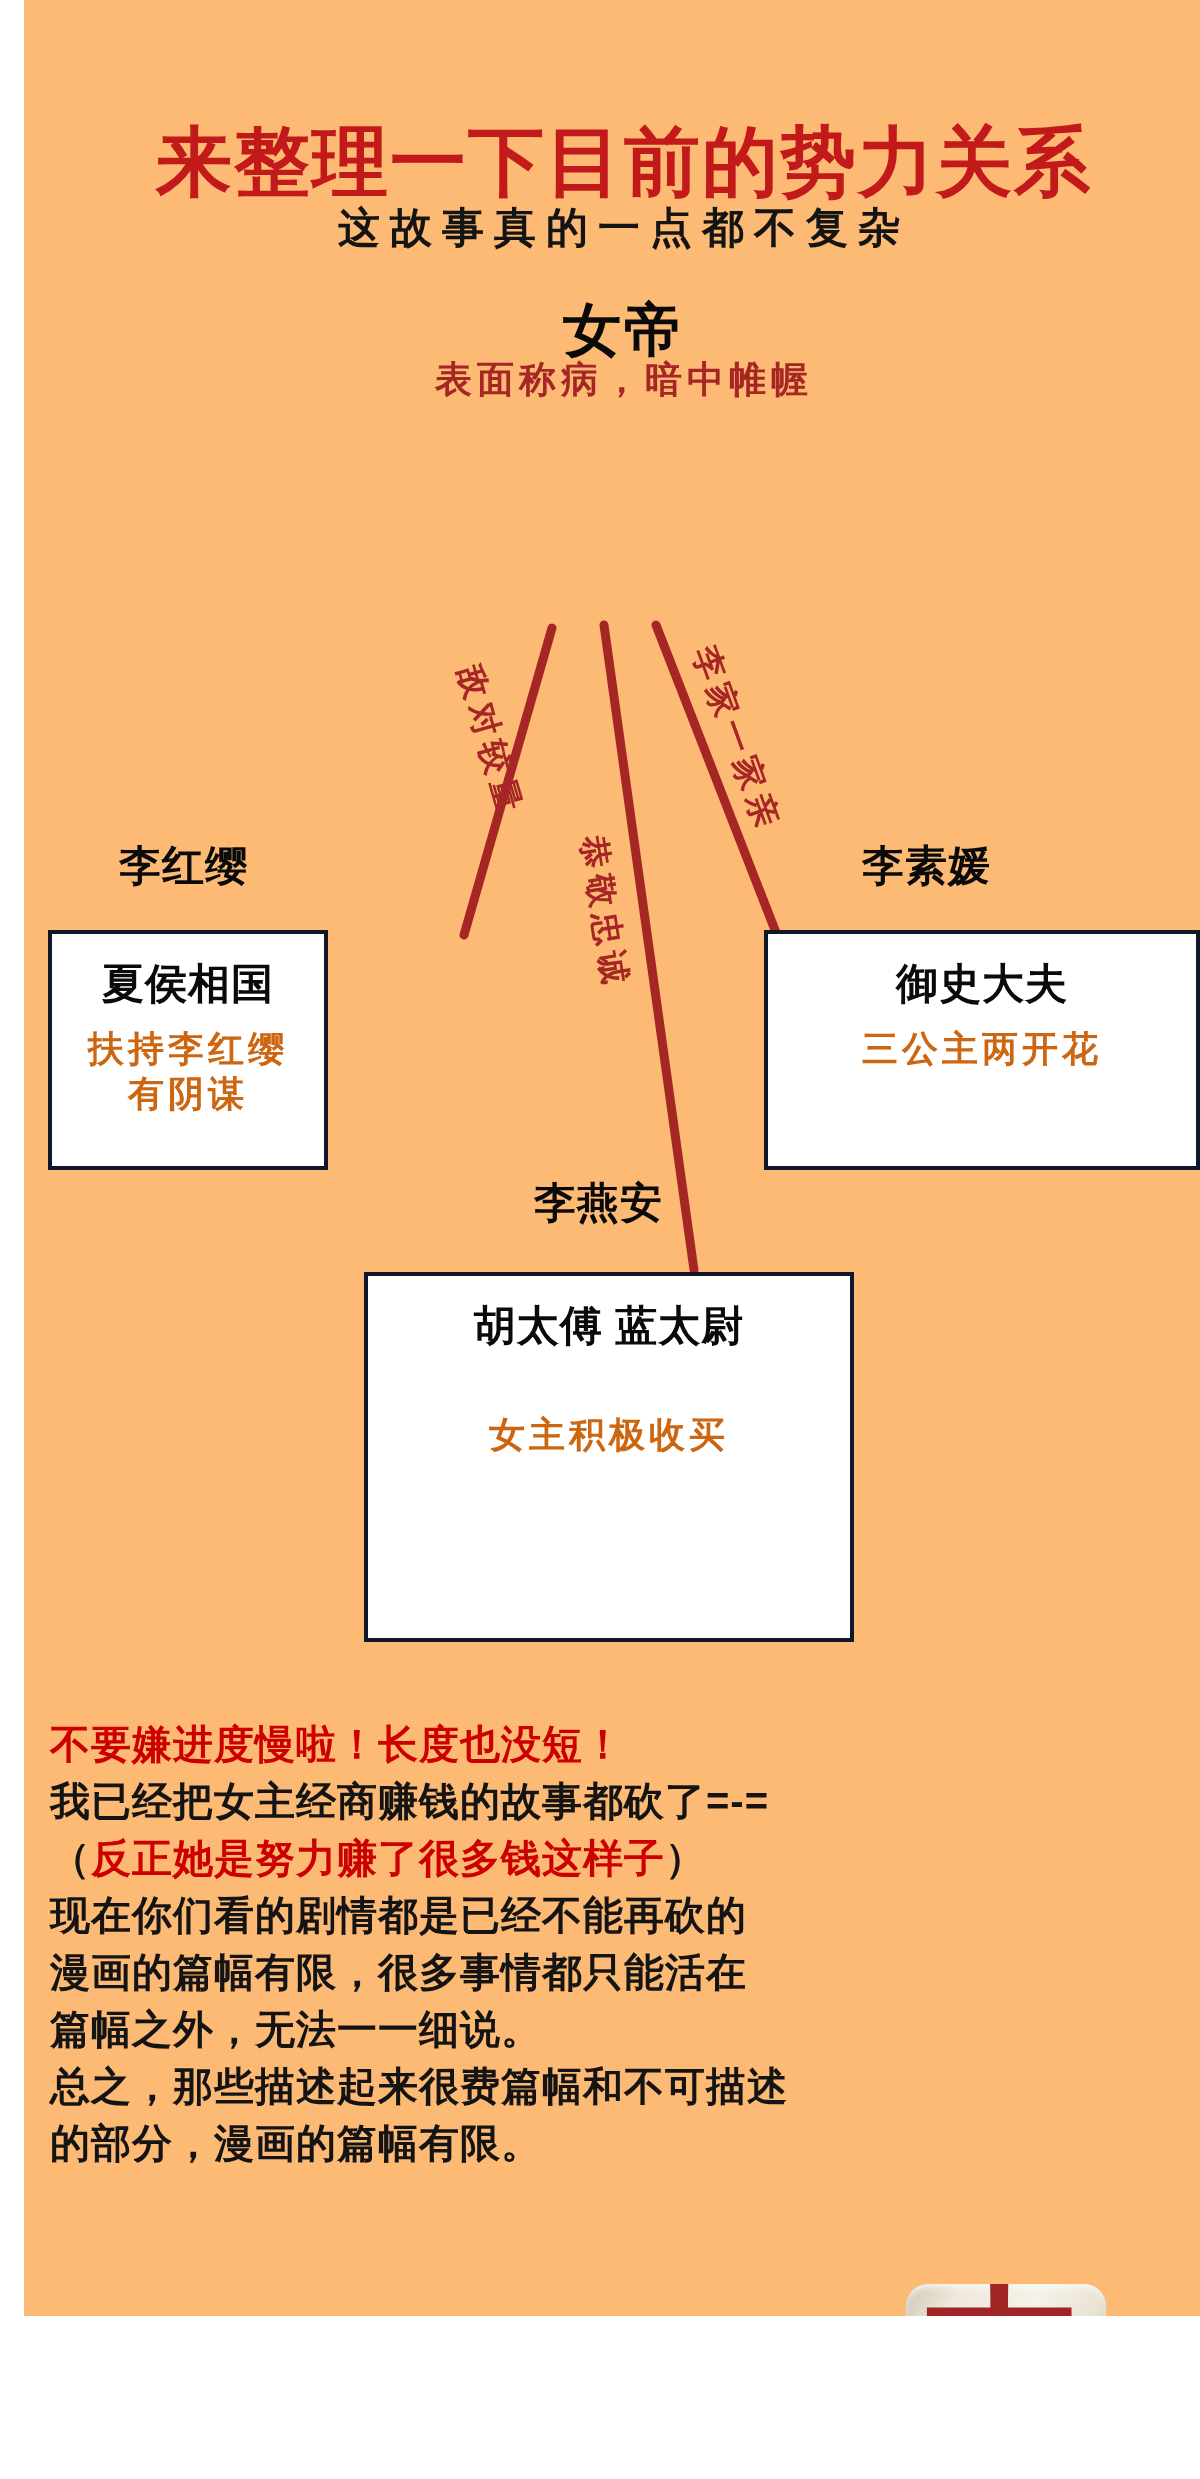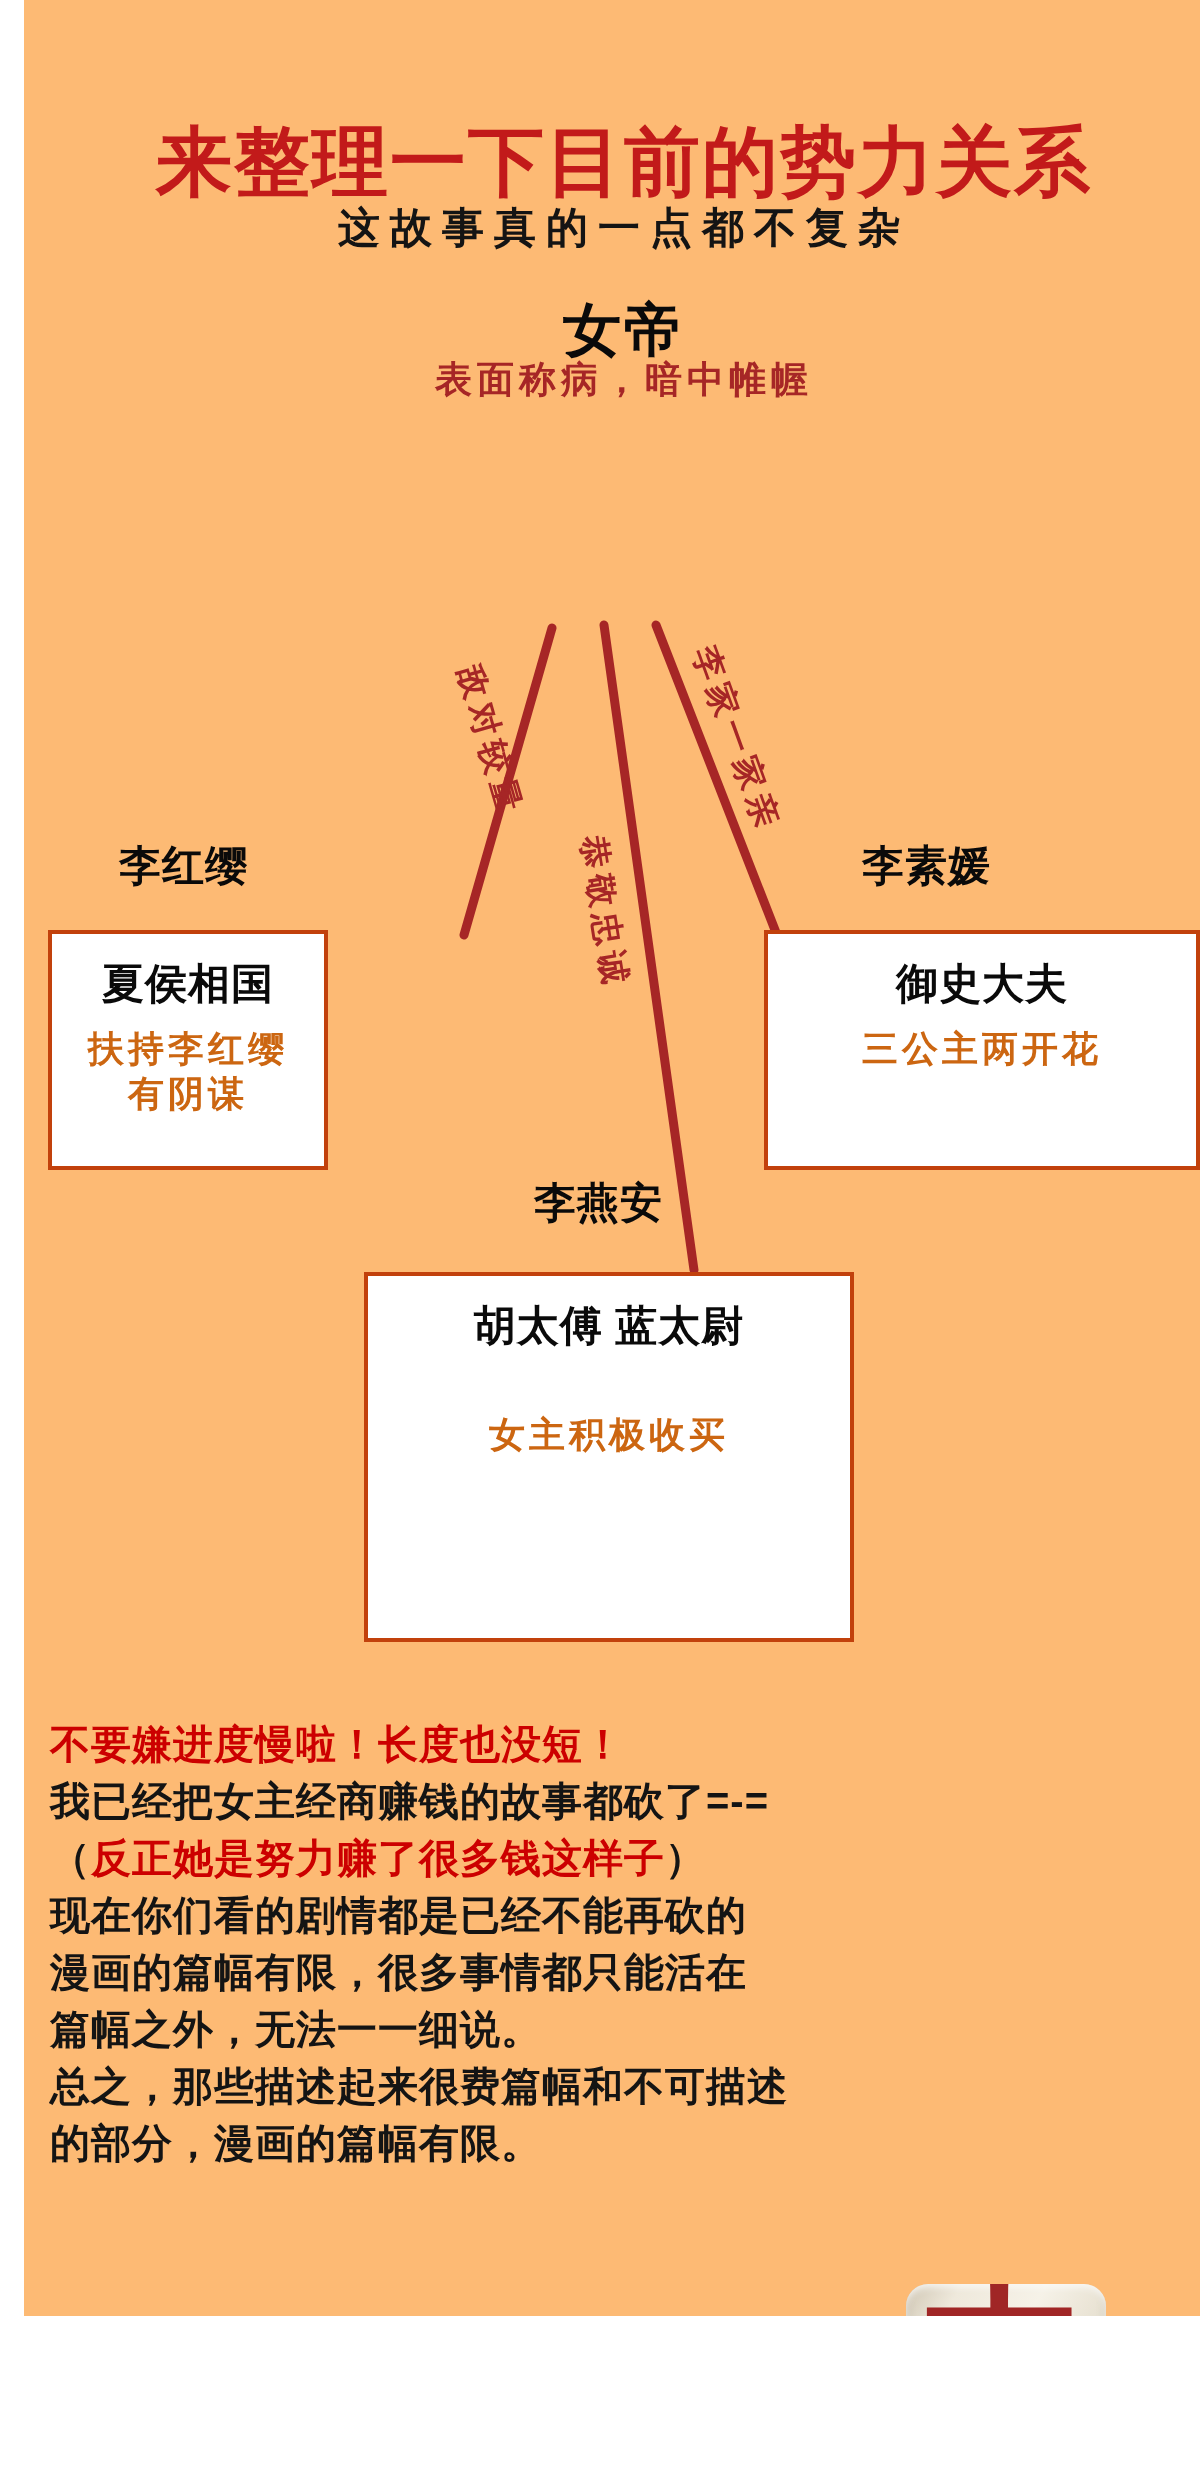--- a/index.html
+++ b/index.html
@@ -99,21 +99,21 @@
     position: absolute;
     font-size: 42px;
     font-weight: 900;
     letter-spacing: 1px;
     color: #0a0a0a;
     white-space: nowrap;
   }
   .box {
     position: absolute;
     box-sizing: border-box;
-    border: 4px solid #c2410c;
+    border: 4px solid #0f172a;
     background: #ffffff;
   }
   .box-title {
     margin-top: 22px;
     text-align: center;
     font-size: 42px;
     font-weight: 900;
     letter-spacing: 1px;
     color: #0a0a0a;
     white-space: nowrap;

